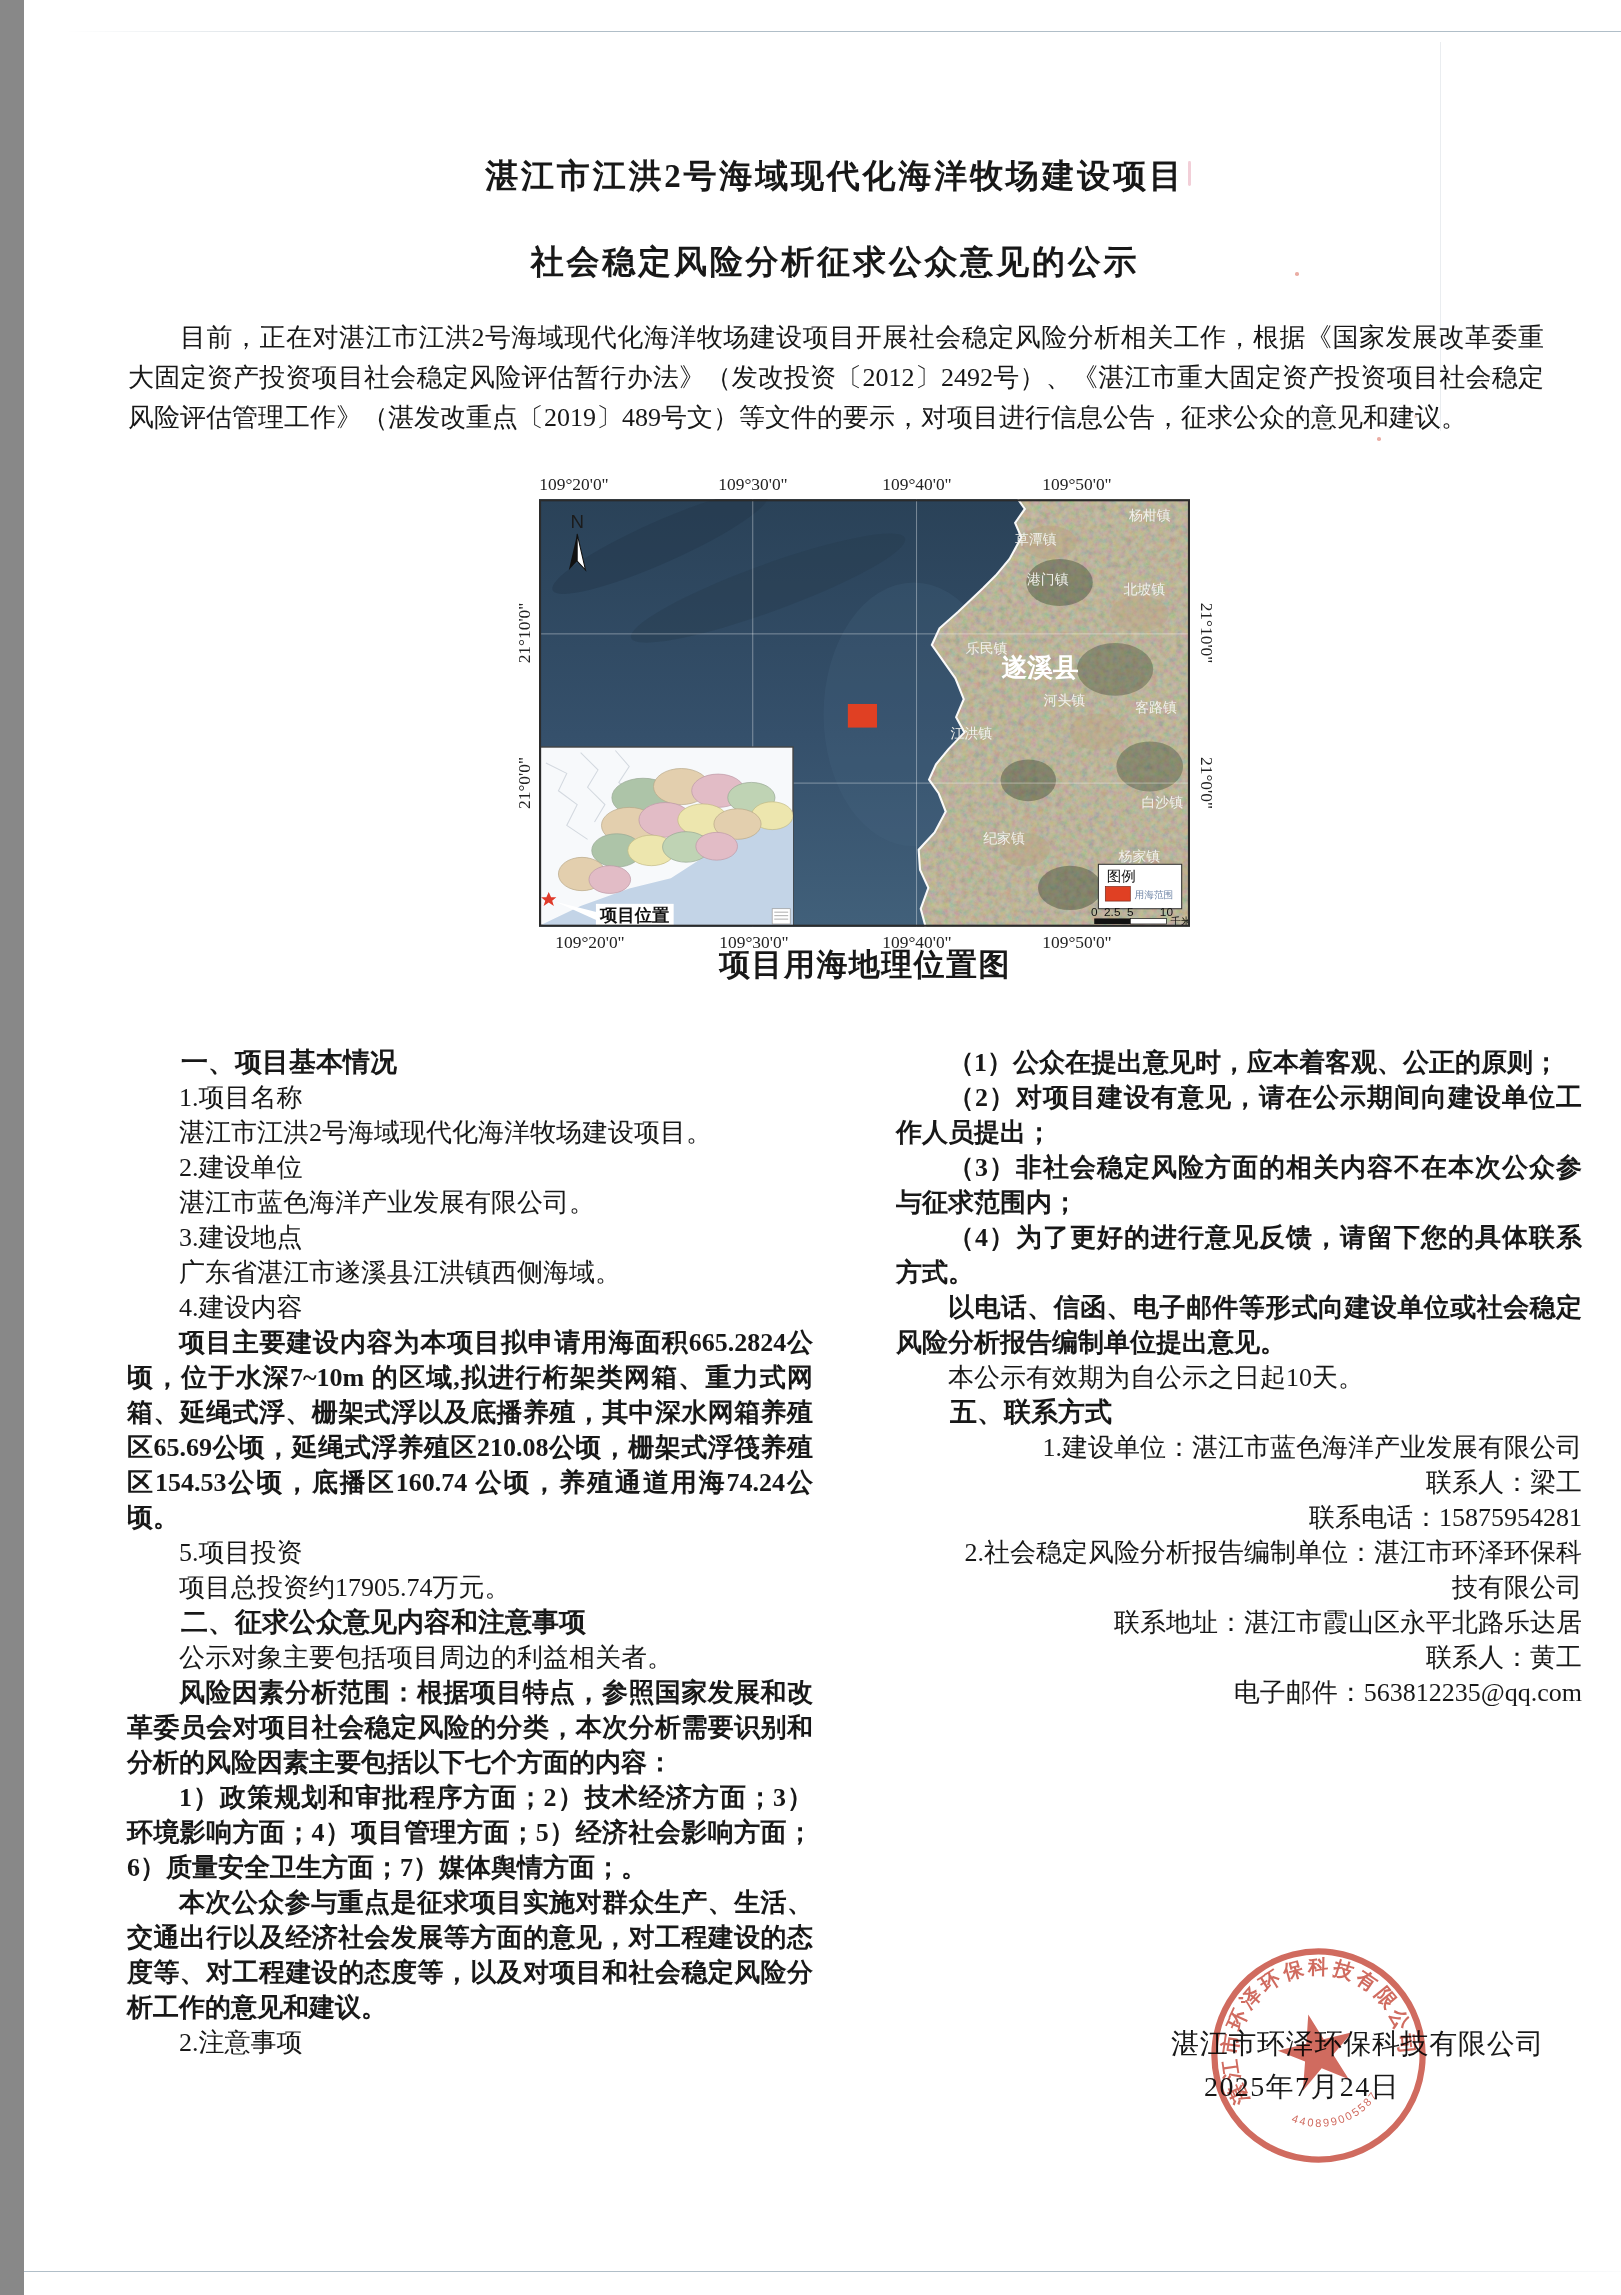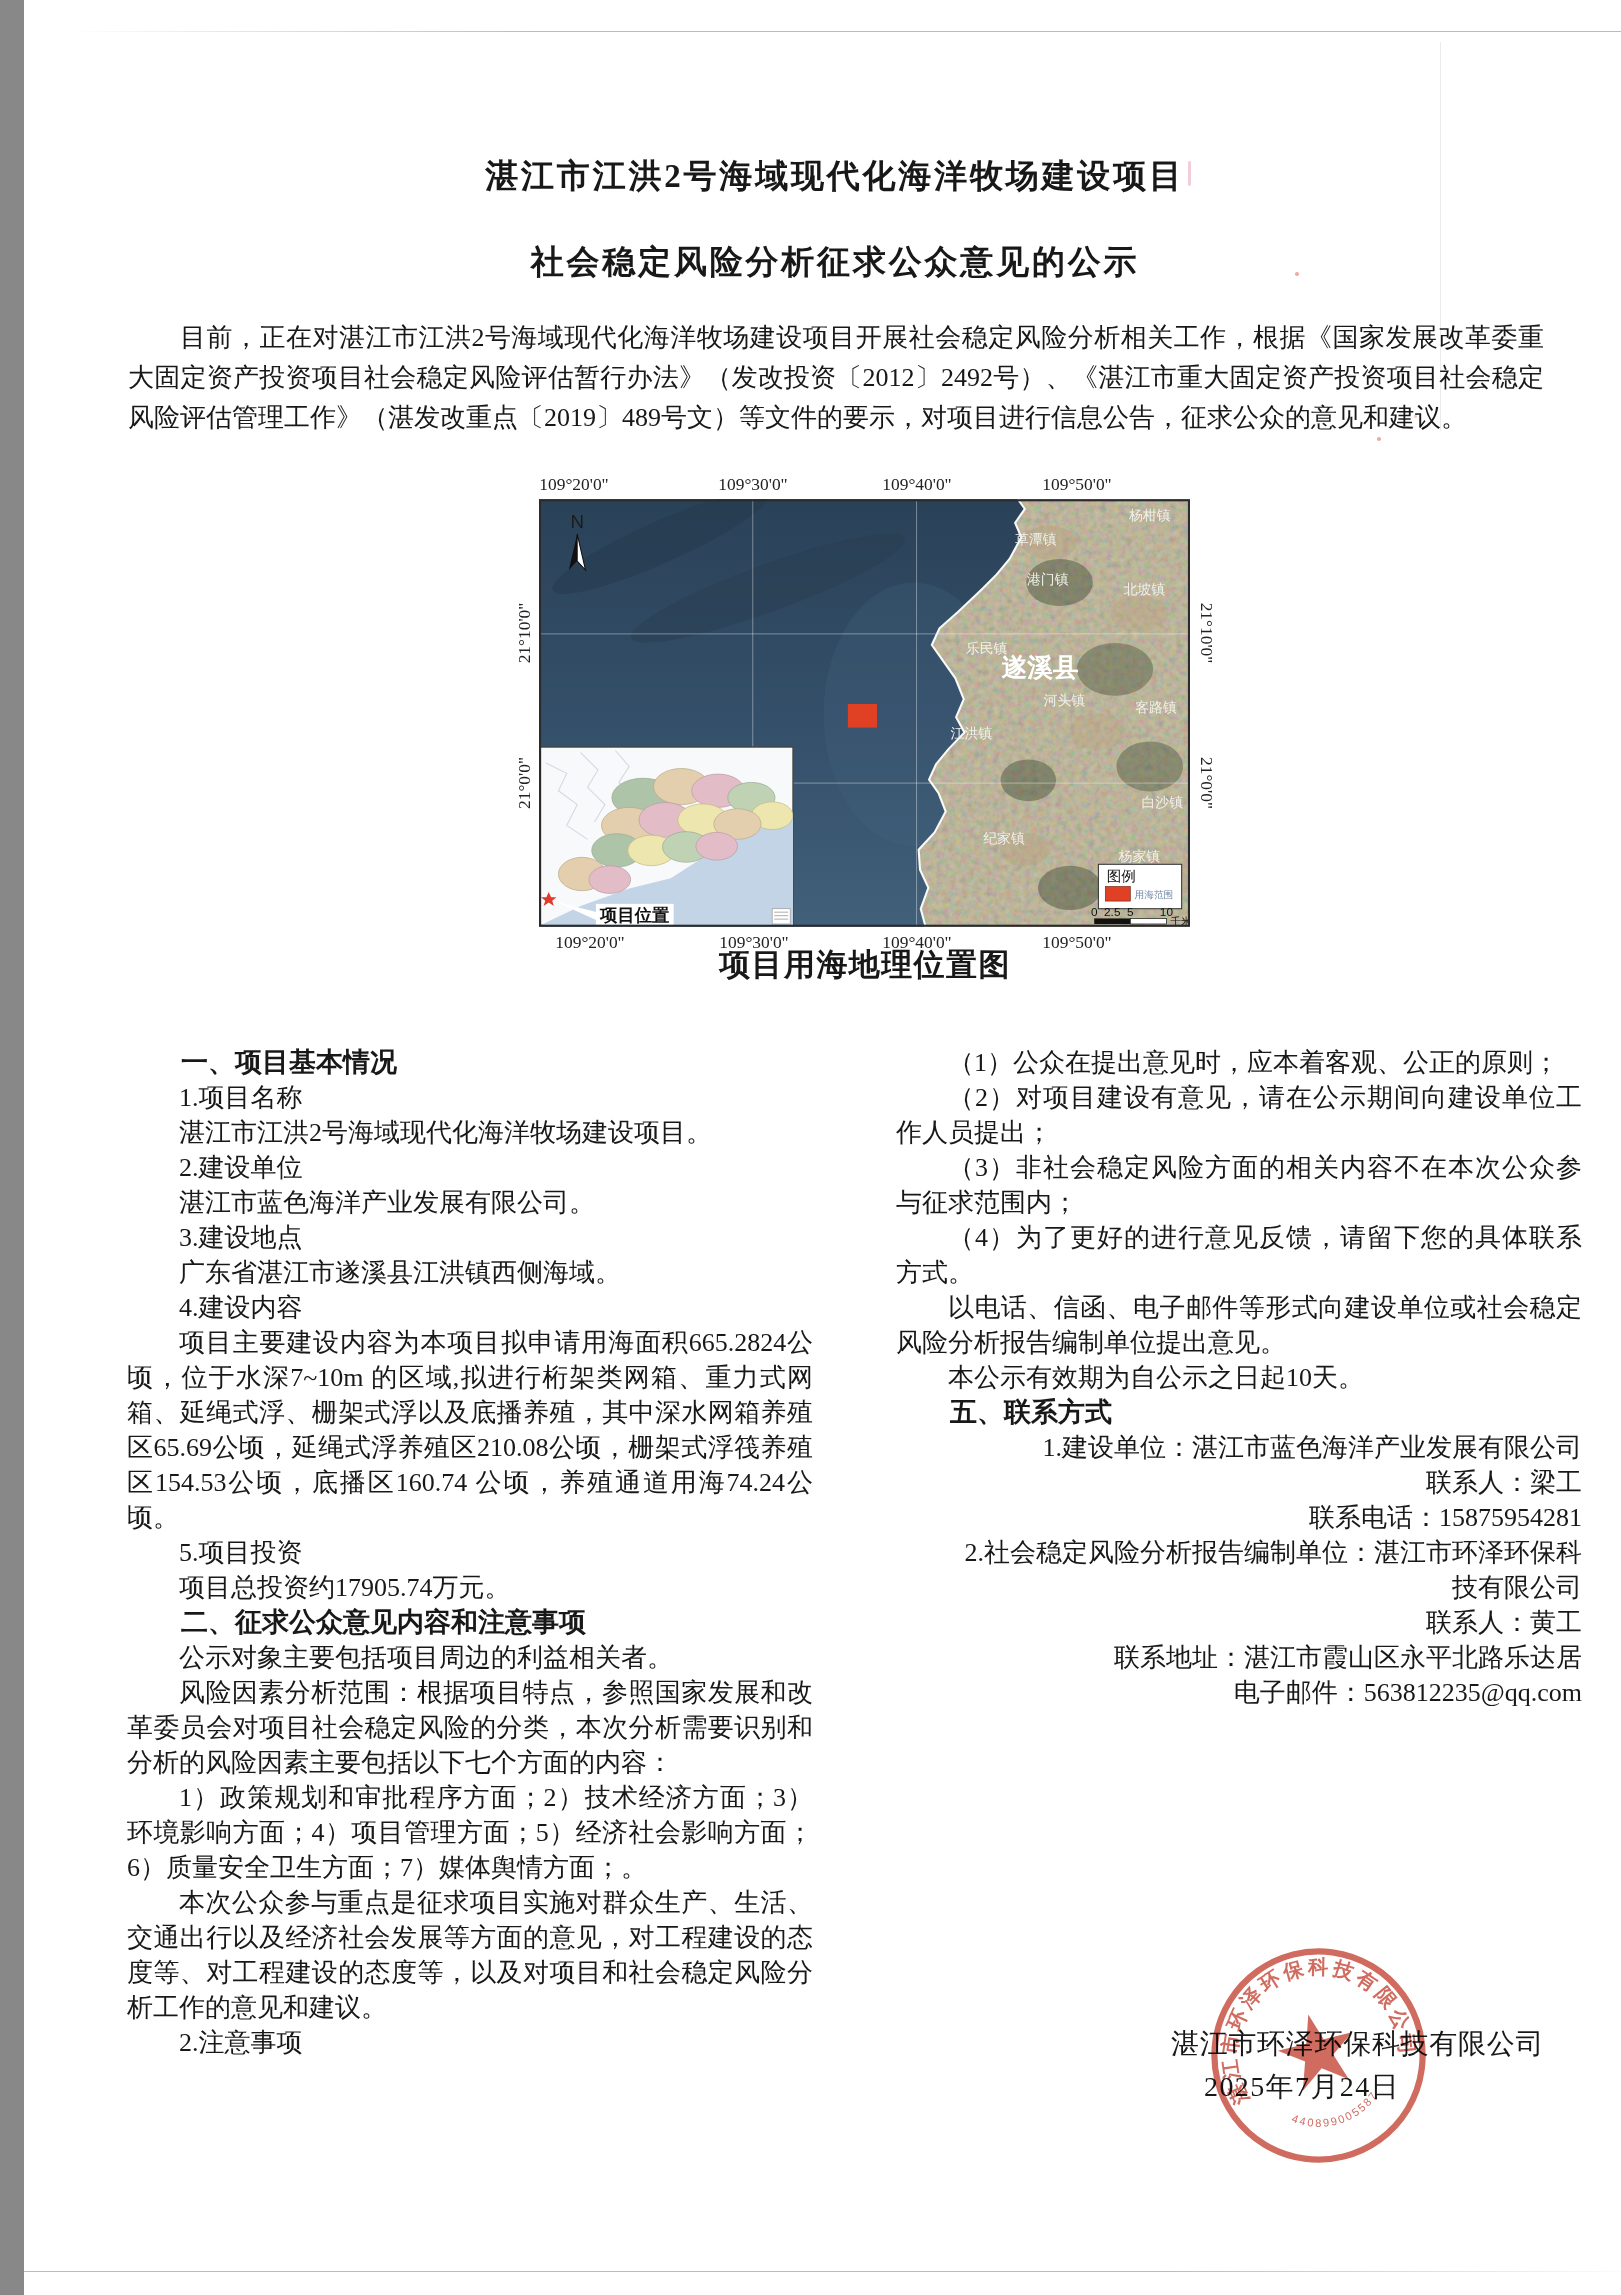--- a/index.html
+++ b/index.html
@@ -25,21 +25,21 @@
   .tick{position:absolute; font-size:17.4px; color:#222; white-space:nowrap; transform:translate(-50%,-50%);}
   .tick.rotl{transform:translate(-50%,-50%) rotate(-90deg);}
   .tick.rotr{transform:translate(-50%,-50%) rotate(90deg);}
   .map-caption{position:absolute; top:944px; left:841px; transform:translateX(-50%);
     font-size:31px; font-weight:700; letter-spacing:1.4px; white-space:nowrap;}
   
   .col{position:absolute; top:1045px; width:686px; font-size:26px; line-height:35px;}
   .col-left{left:103px;}
   .col-right{left:872px;}
   .p{text-indent:2em;}
-  .pj{text-indent:2em; text-align:justify;}
+  .pj{text-indent:2em; text-align:justify;font-weight:bold;}
   .h{text-indent:2em; font-weight:700; font-family:"Liberation Sans",sans-serif; font-size:27px;}
   .gap{margin-top:38px;}
   .gap2{margin-top:61px;}
   .cline{padding-left:53px;text-align:right;}
   
   .footer-company{position:absolute; left:1147px; top:2025px; font-size:28px; letter-spacing:0.7px;}
   .footer-date{position:absolute; left:1180px; top:2068px; font-size:28px; letter-spacing:1.4px;}
   .stamp{position:absolute; left:1180px; top:1941px; transform:rotate(-14deg);
     opacity:.82; mix-blend-mode:multiply;}
   .stamp text{font-family:"Liberation Sans",sans-serif;}
@@ -229,22 +229,22 @@
     <p class="pj">（2）对项目建设有意见，请在公示期间向建设单位工作人员提出；</p>
     <p class="pj">（3）非社会稳定风险方面的相关内容不在本次公众参与征求范围内；</p>
     <p class="pj">（4）为了更好的进行意见反馈，请留下您的具体联系方式。</p>
     <p class="pj">以电话、信函、电子邮件等形式向建设单位或社会稳定风险分析报告编制单位提出意见。</p>
     <p class="p">本公示有效期为自公示之日起10天。</p>
     <p class="h gap2">五、联系方式</p>
     <p class="cline">1.建设单位：湛江市蓝色海洋产业发展有限公司</p>
     <p class="cline">联系人：梁工</p>
     <p class="cline">联系电话：15875954281</p>
     <p class="cline">2.社会稳定风险分析报告编制单位：湛江市环泽环保科技有限公司</p>
+    <p class="cline">联系地址：湛江市霞山区永平北路乐达居</p>
     <p class="cline">联系人：黄工</p>
-    <p class="cline">联系地址：湛江市霞山区永平北路乐达居</p>
     <p class="cline">电子邮件：563812235@qq.com</p>
   </div>
 
   <div class="footer-company">湛江市环泽环保科技有限公司</div>
   <div class="footer-date">2025年7月24日</div>
 
   <svg class="stamp" width="229" height="229" viewBox="0 0 330 330">
     <defs>
       <path id="sealArcTop" d="M 54 205 A 118 118 0 1 1 276 205" fill="none"></path>
       <path id="sealArcBottom" d="M 99 244 A 103 103 0 0 0 231 244" fill="none"></path>

